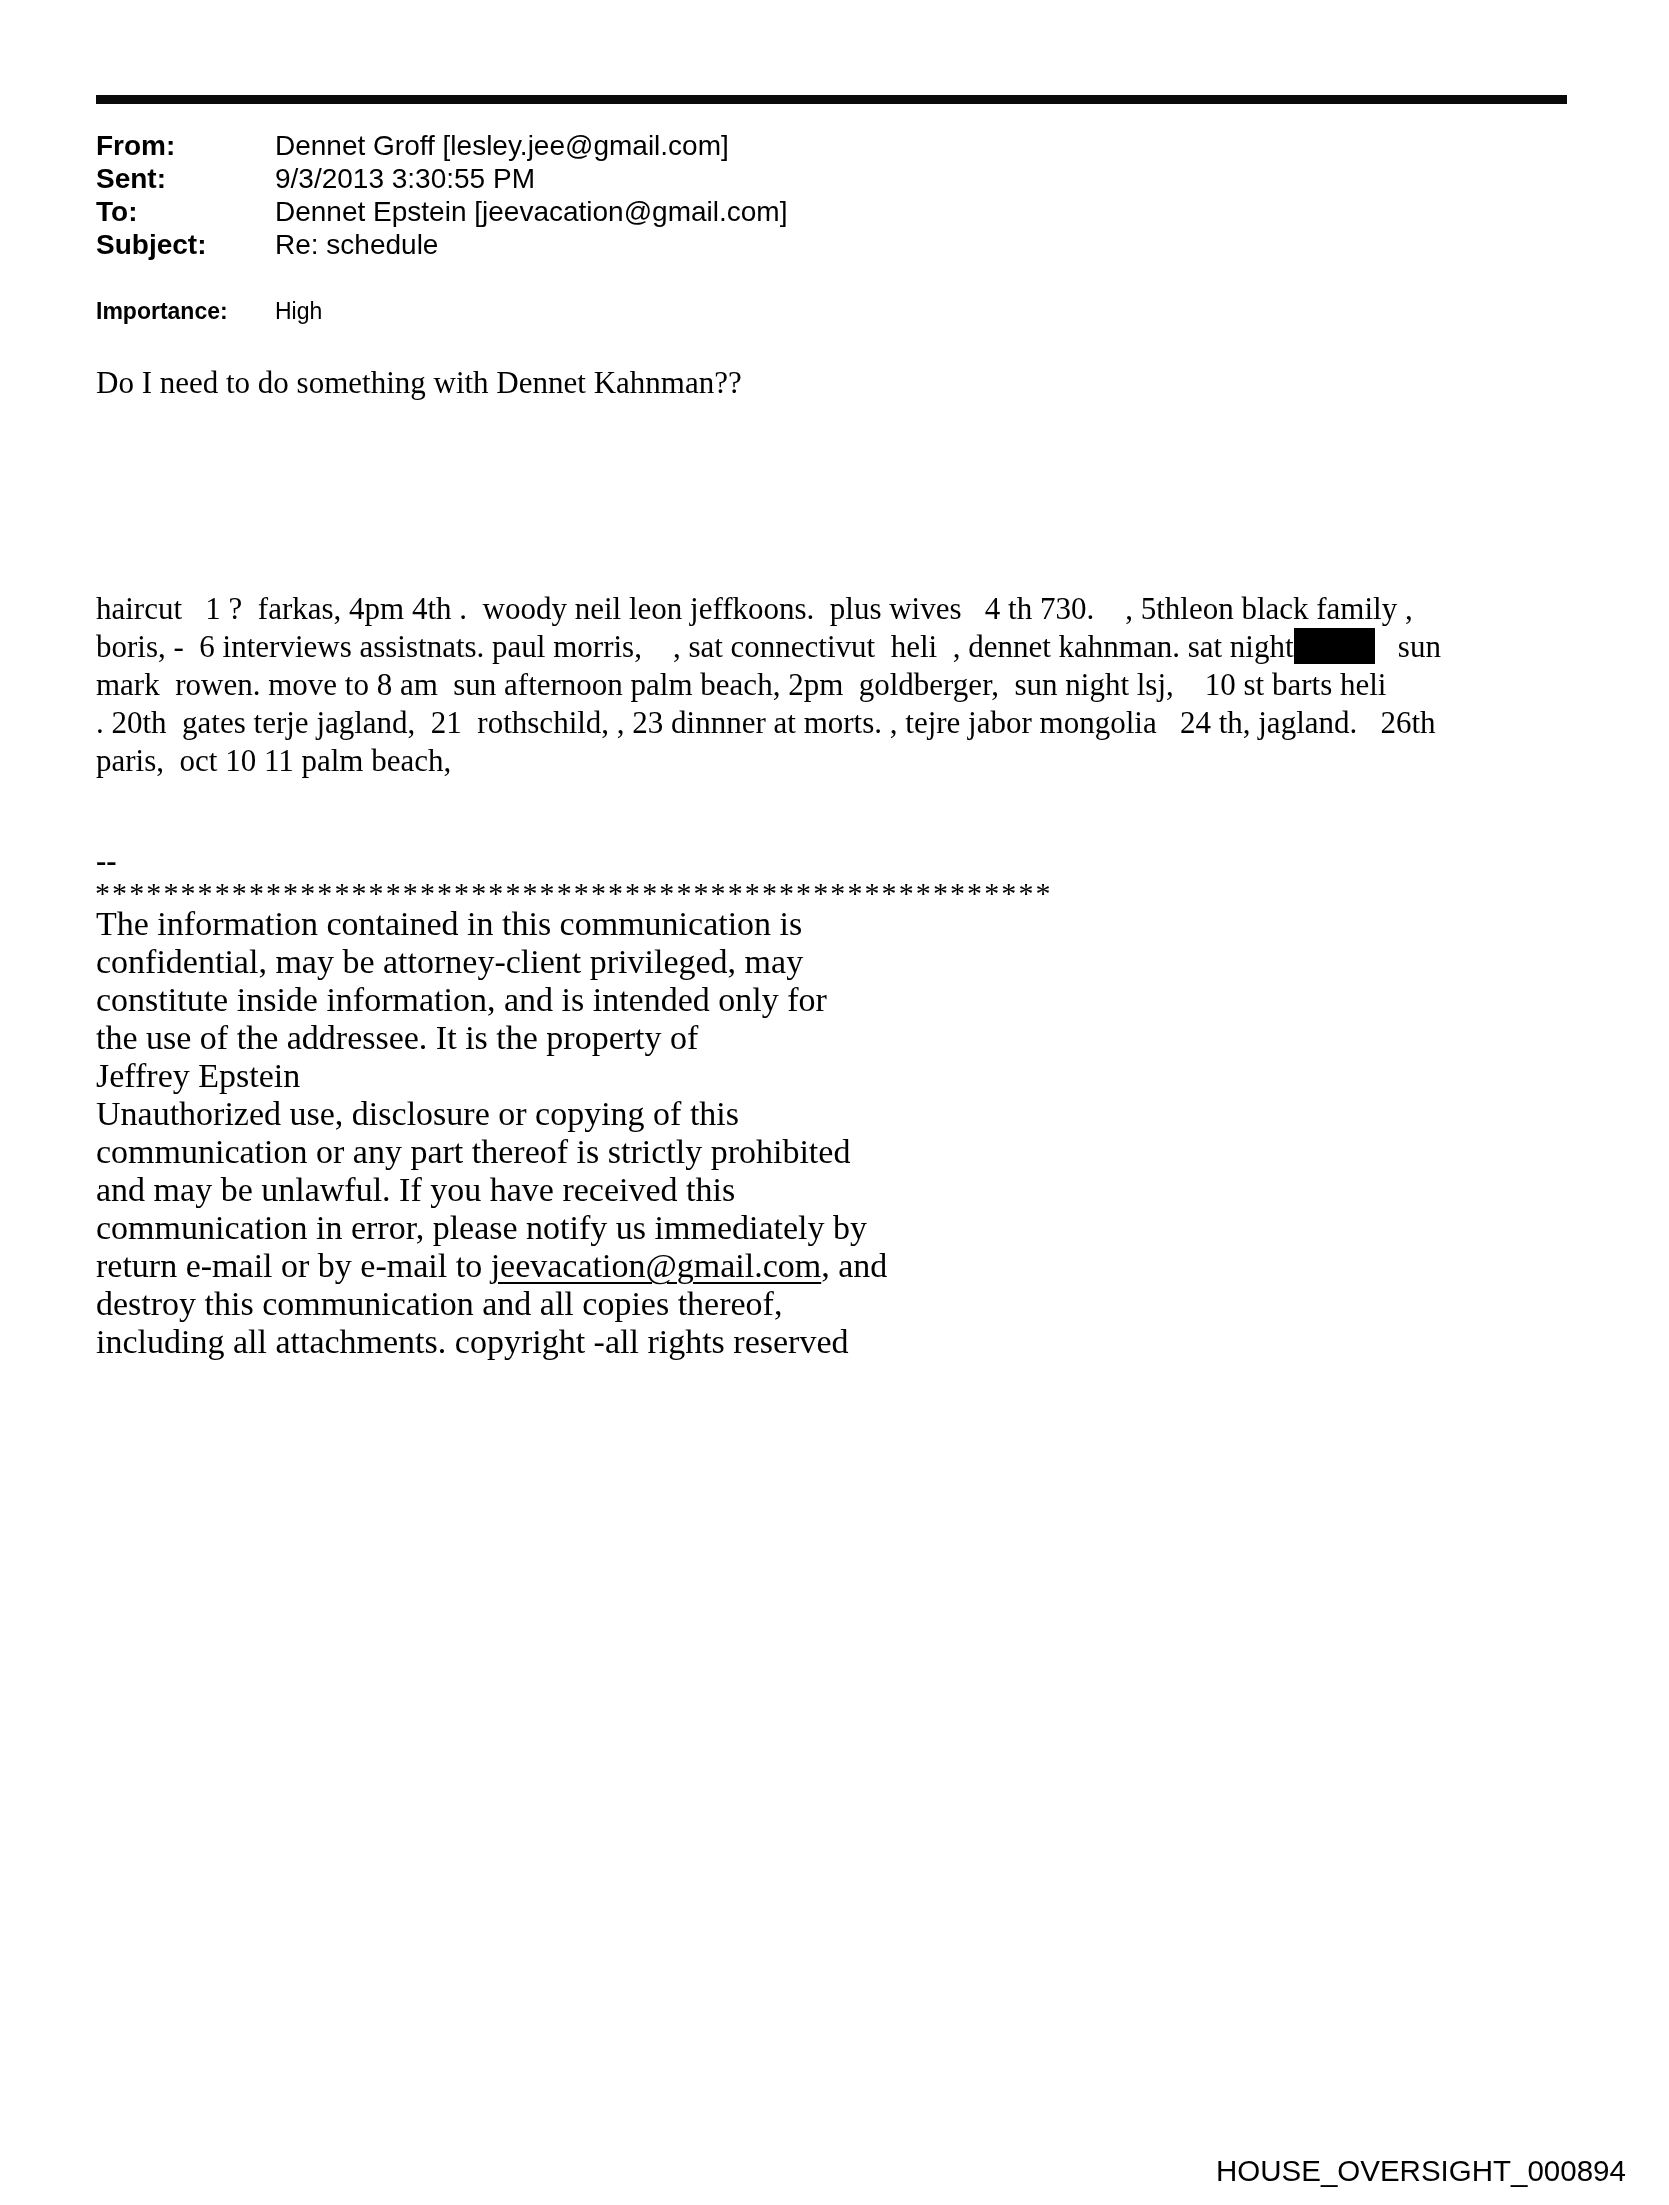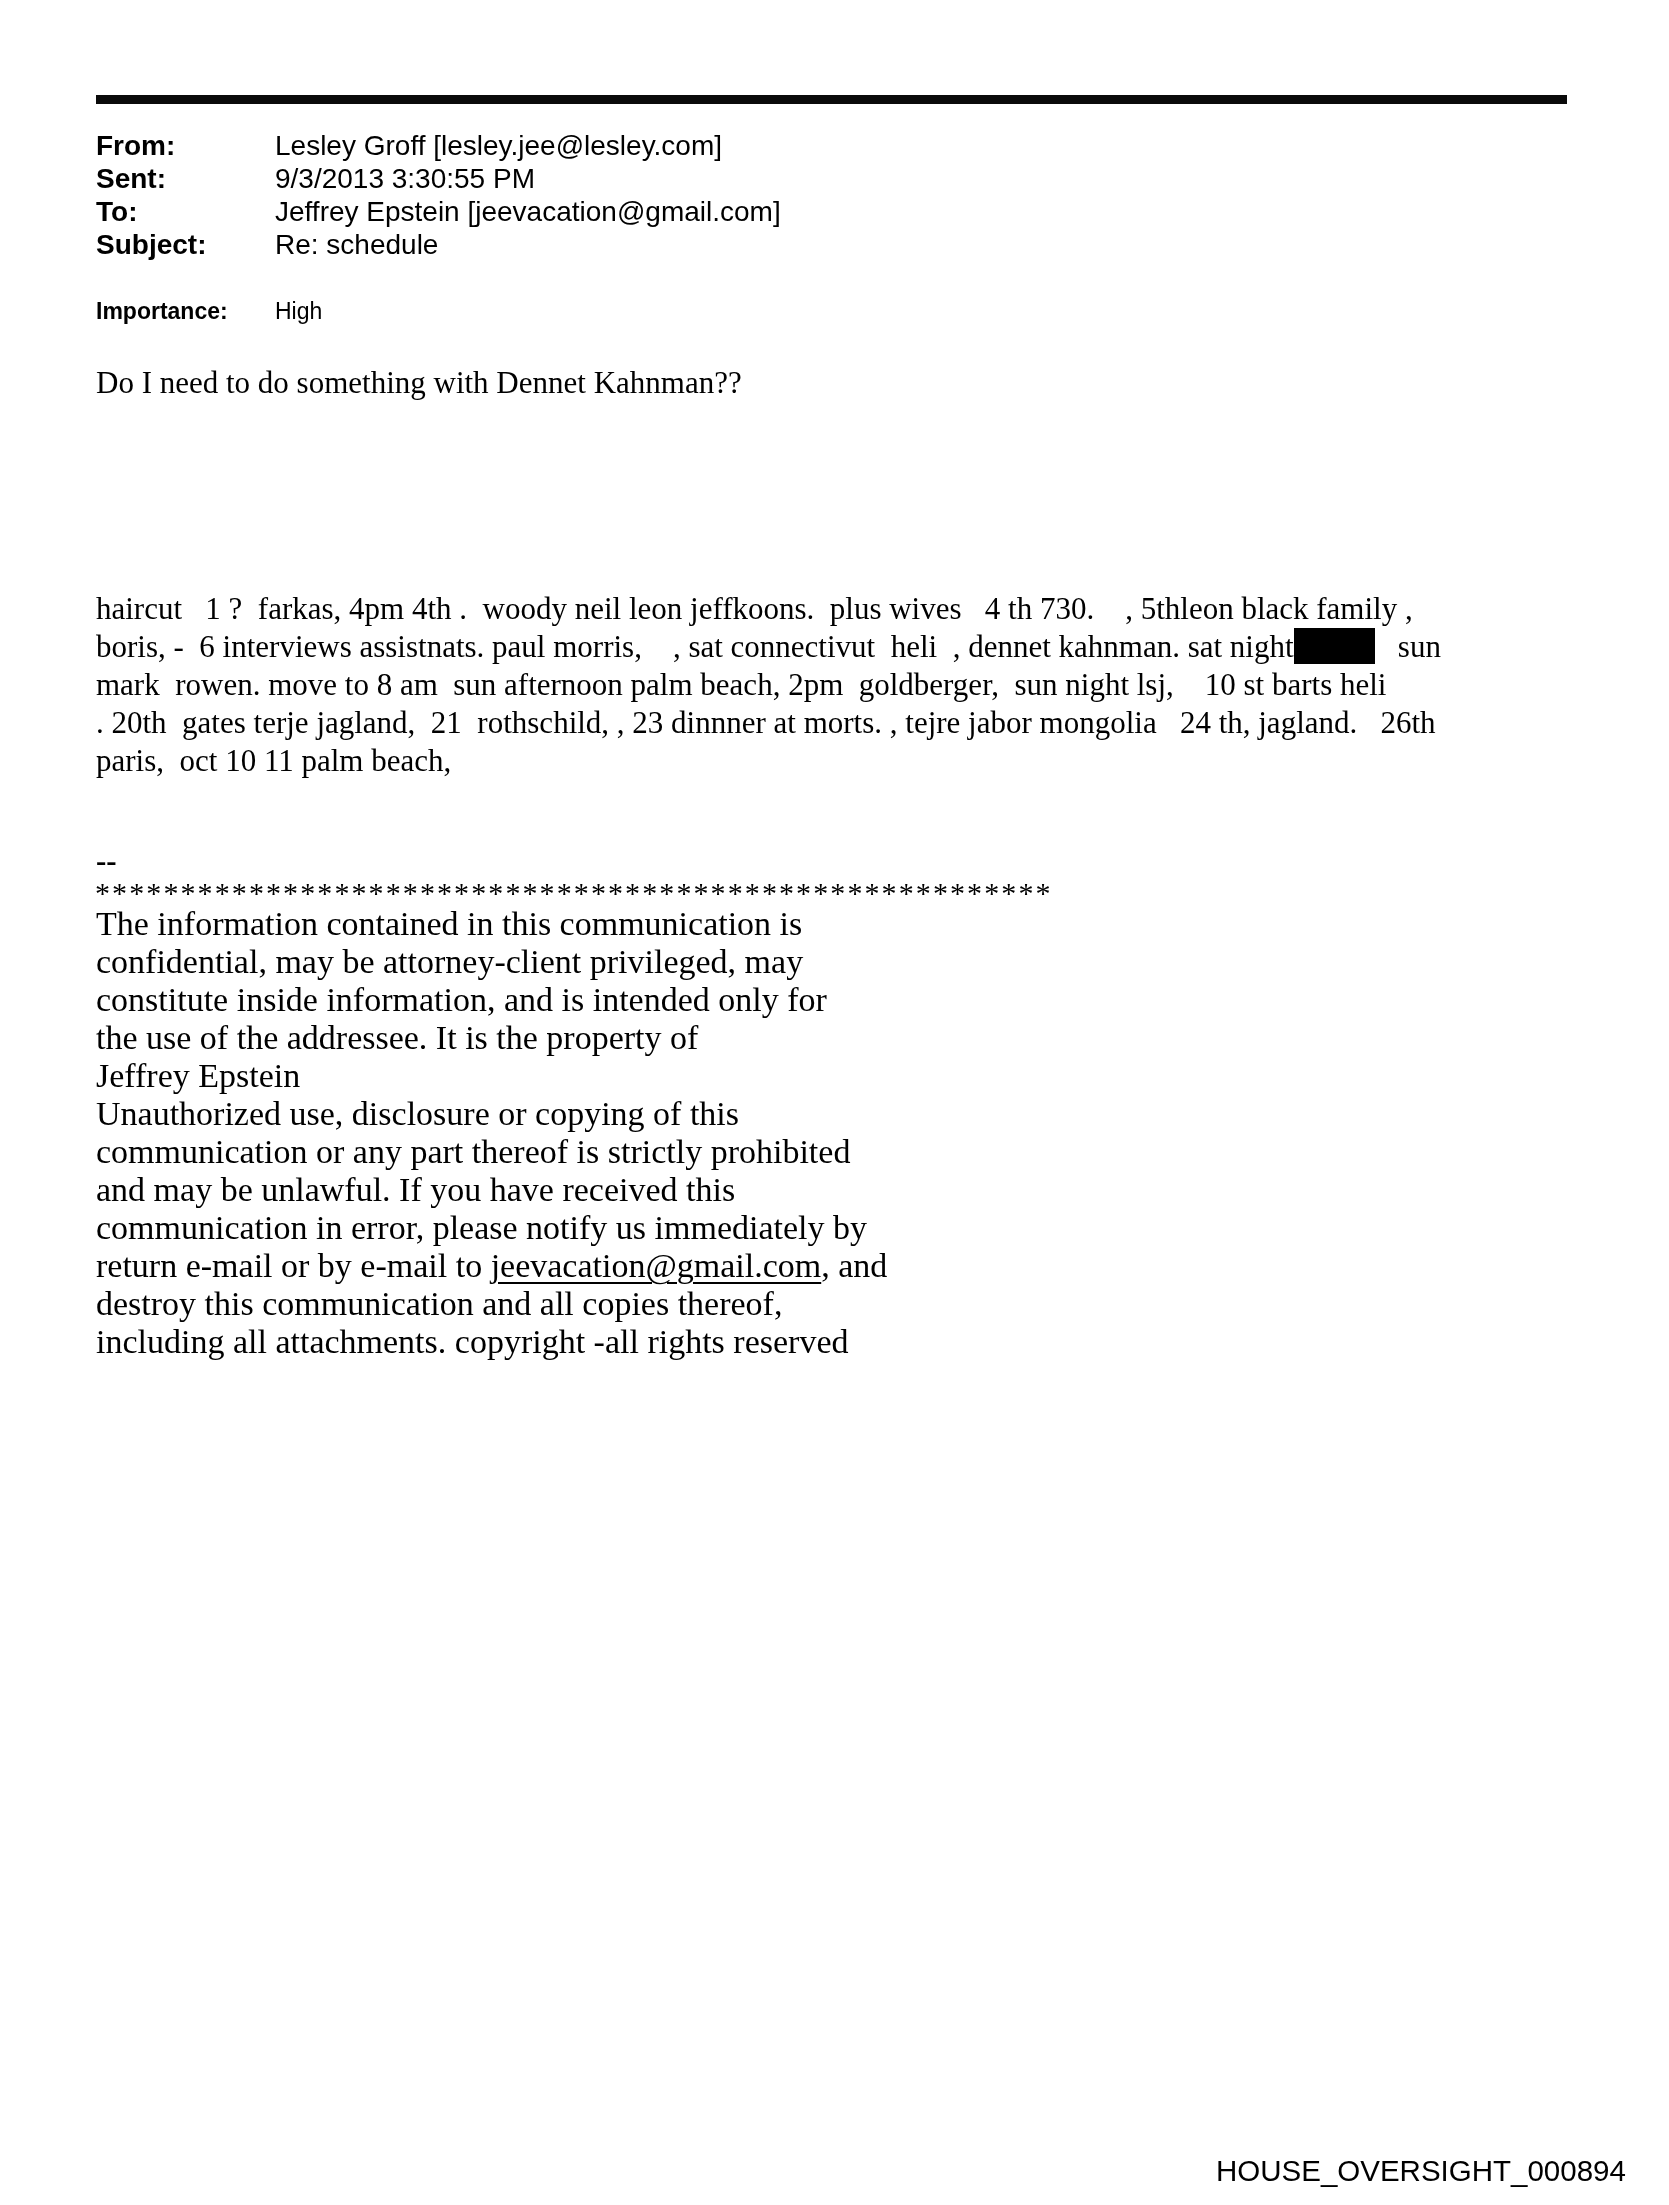--- a/index.html
+++ b/index.html
@@ -133,29 +133,29 @@
 </head>
 <body>
 
 <div class="page">
 
   <div class="top-rule"></div>
 
   <div class="hdr-fields" id="header-fields">
       <div class="hrow">
         <span class="hlabel">From:</span>
-        <span class="hvalue">Lesley Groff [lesley.jee@lesley.com]</span>
+        <span class="hvalue">Dennet Groff [lesley.jee@gmail.com]</span>
       </div>
       <div class="hrow">
         <span class="hlabel">Sent:</span>
         <span class="hvalue">9/3/2013 3:30:55 PM</span>
       </div>
       <div class="hrow">
         <span class="hlabel">To:</span>
-        <span class="hvalue">Jeffrey Epstein [jeevacation@gmail.com]</span>
+        <span class="hvalue">Dennet Epstein [jeevacation@gmail.com]</span>
       </div>
       <div class="hrow">
         <span class="hlabel">Subject:</span>
         <span class="hvalue">Re: schedule</span>
       </div>
     </div>
 
   <div class="importance-row">
     <span class="hlabel">Importance:</span>
     <span class="hvalue">High</span>

